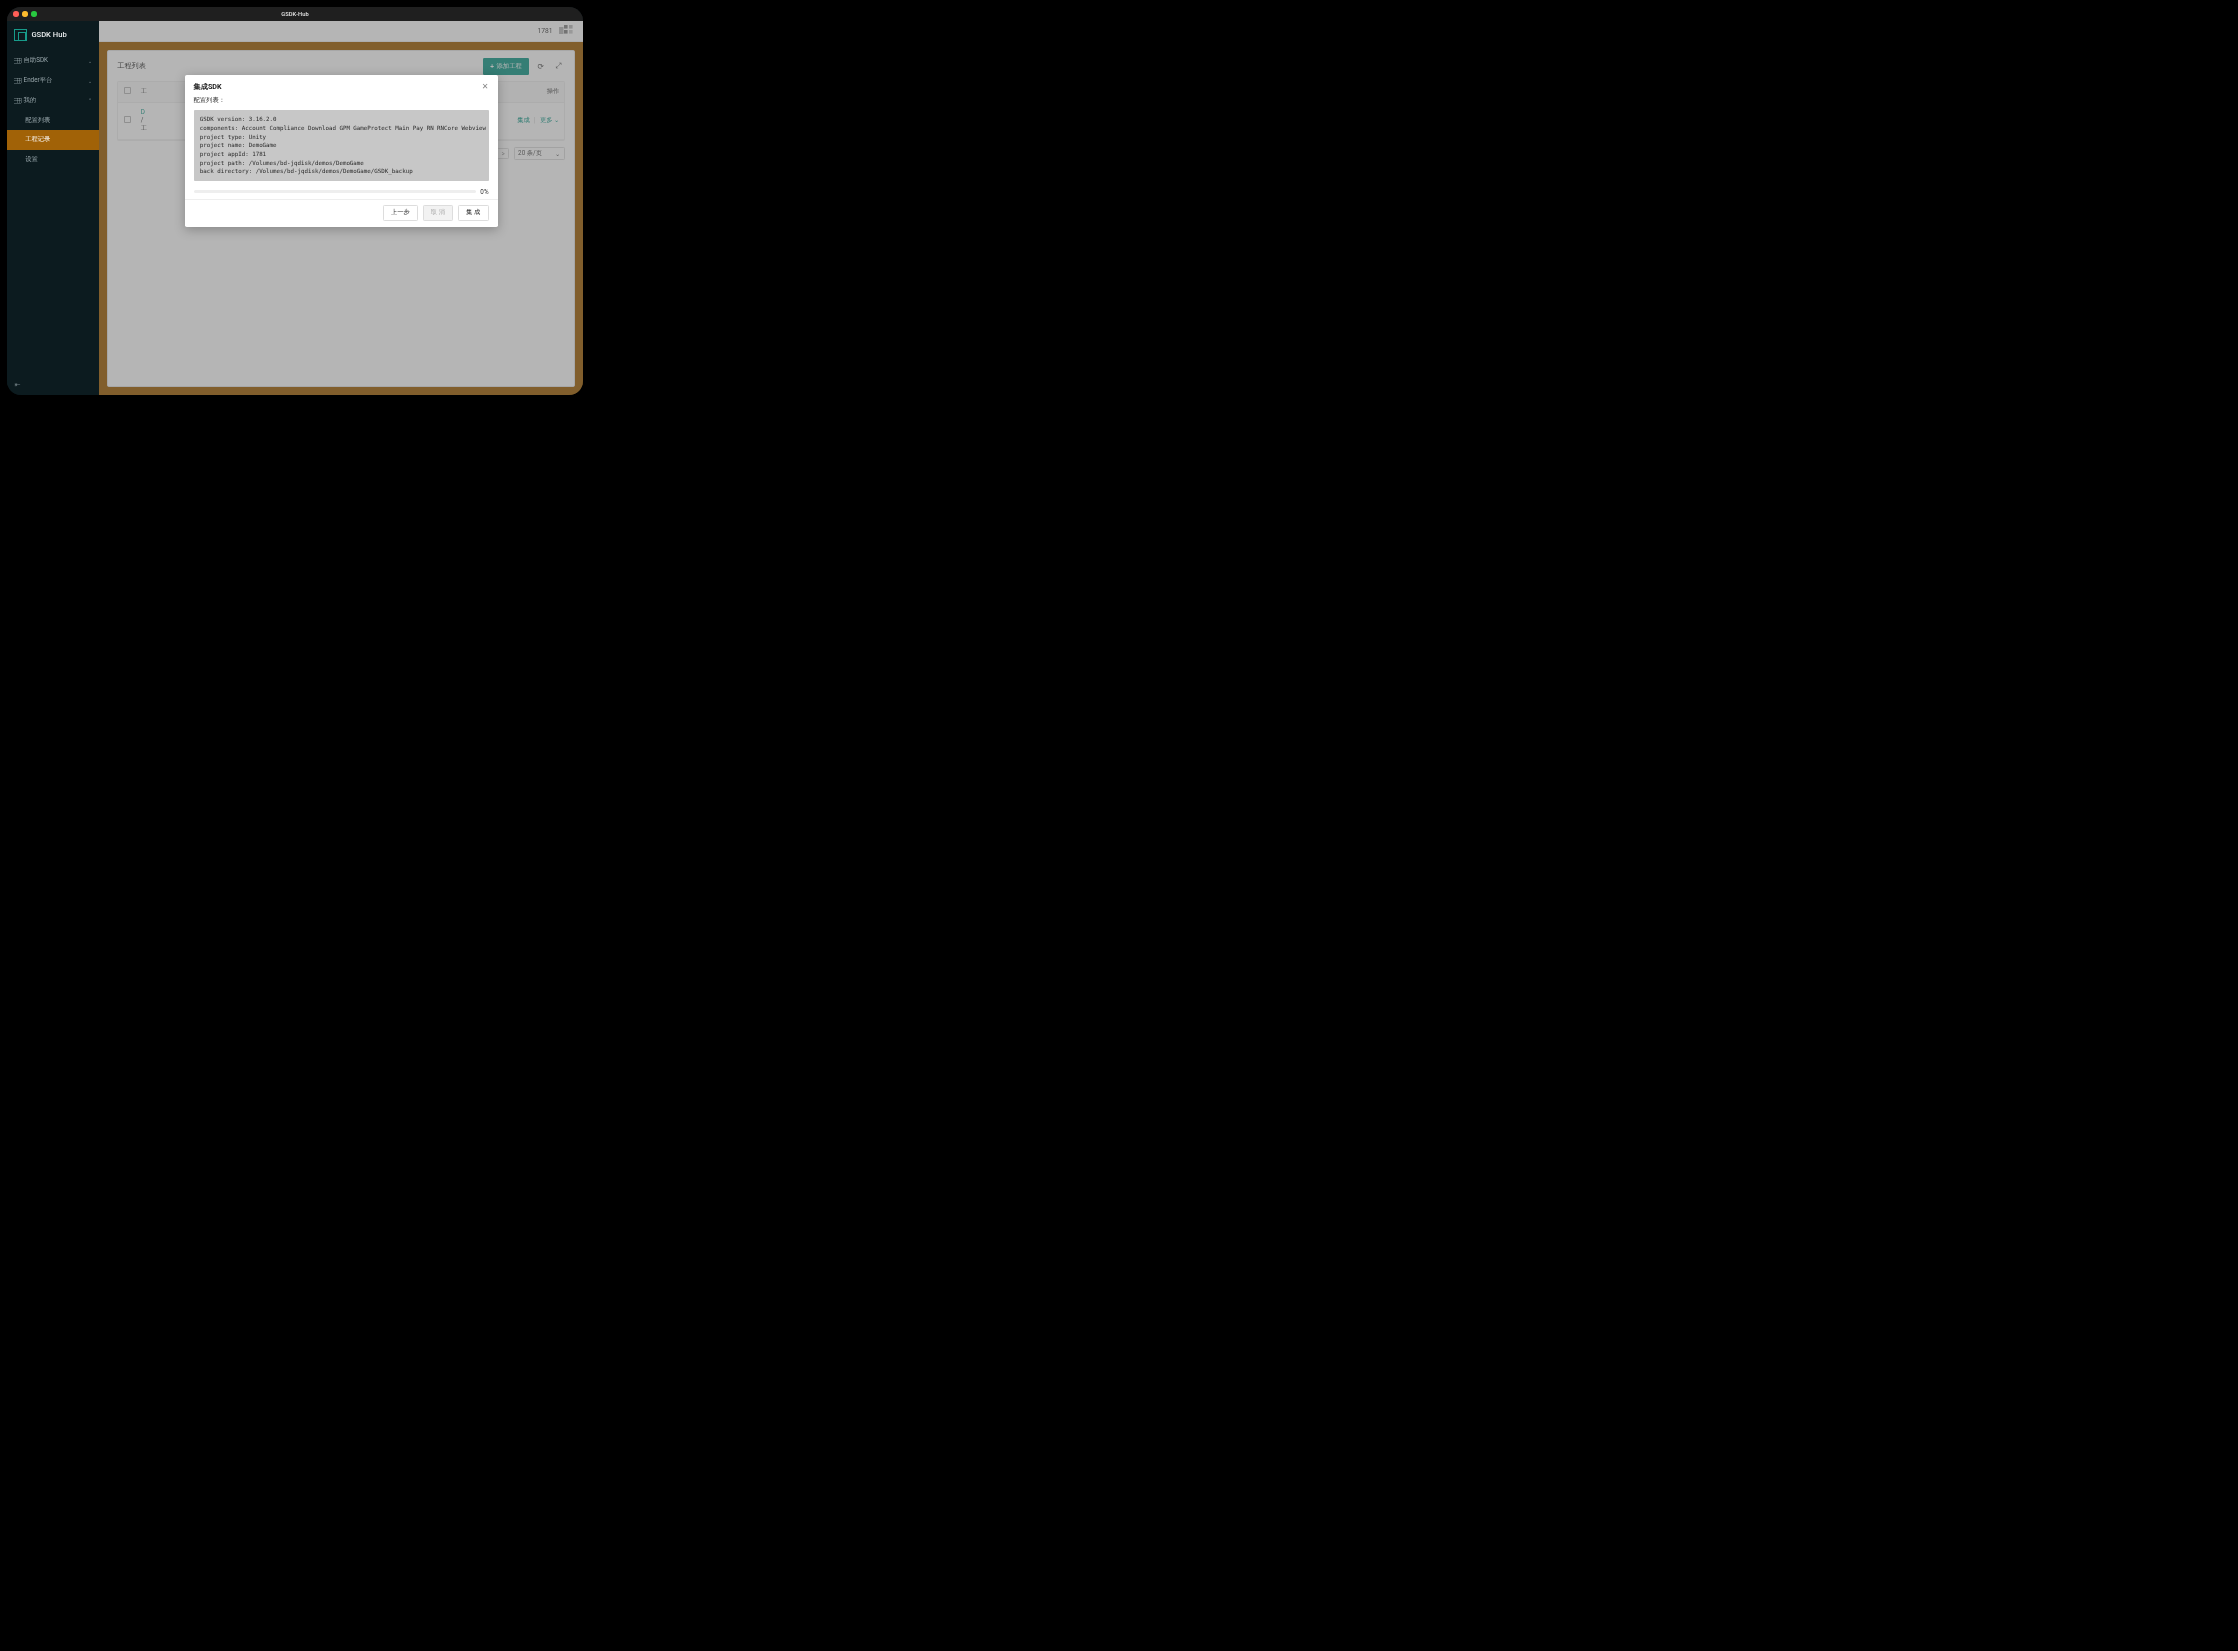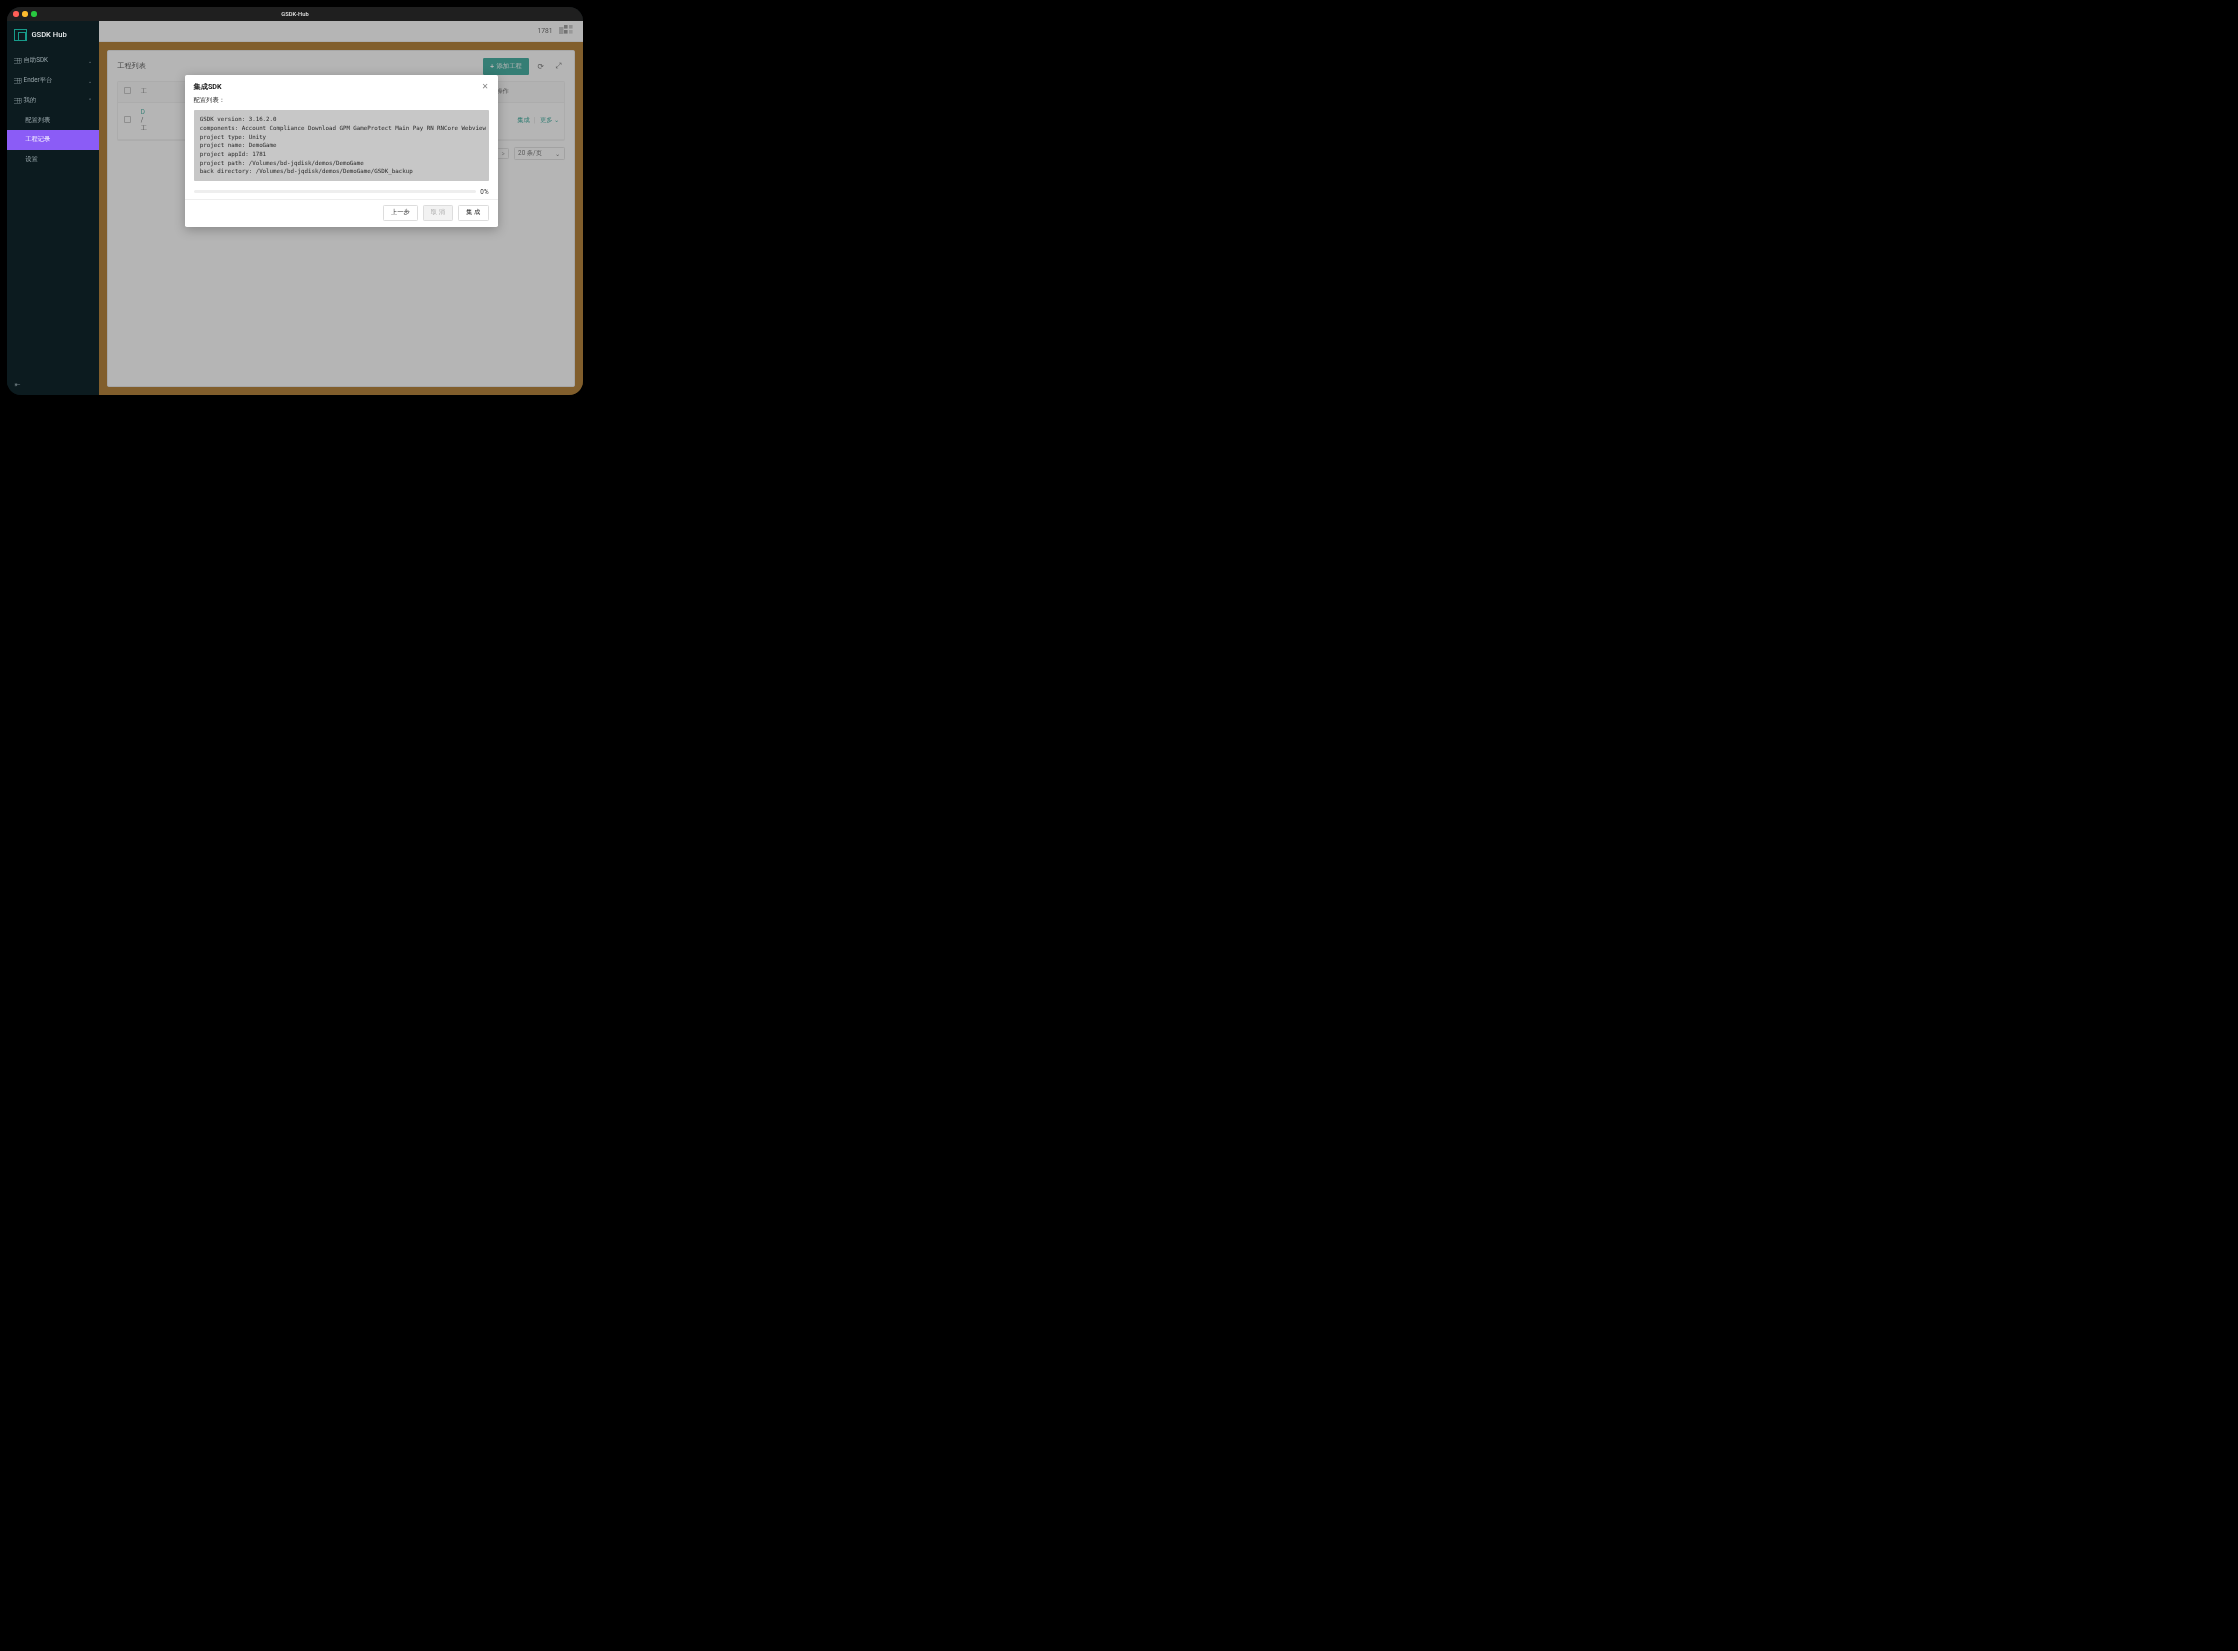--- a/index.html
+++ b/index.html
@@ -70,21 +70,21 @@
       linear-gradient(#9aa8ad,#9aa8ad) 0 0/0.4px 5.4px no-repeat,
       linear-gradient(#9aa8ad,#9aa8ad) 2.2px 0/0.4px 5.4px no-repeat,
       linear-gradient(#9aa8ad,#9aa8ad) 4.5px 0/0.4px 5.4px no-repeat,
       linear-gradient(#9aa8ad,#9aa8ad) 6.7px 0/0.4px 5.4px no-repeat;
   }
   .chev { margin-left: auto; font-size: 4.9px; color:#7e8c92; }
   .sub-item {
     padding: 5.4px 7.2px 5.4px 18px; font-size: 6.3px; cursor: pointer;
   }
   .sub-item.active {
-    background: #8b5cf6; color: #fff;
+    background: #a16207; color: #fff;
   }
   .sidebar-footer {
     margin-top: auto; padding: 6.3px 7.2px; color:#6f7d82;
   }
   .collapse-icon { display:inline-block; transform: rotate(0); }
 
   .main {
     flex: 1; background: #a16207; display:flex; flex-direction:column;
     position:relative;
   }
@@ -125,21 +125,21 @@
   .table {
     margin-top:6.3px; border:0.4px solid #eee; border-radius:1.3px;
   }
   .thead {
     display:flex; background:#fafafa; border-bottom:0.4px solid #eee;
     font-size:6.3px; color:#555;
   }
   .th, .td { padding:5.4px 4.5px; }
   .th-check, .td-check { width:18px; text-align:center; }
   .th-name  { flex:1; }
-  .th-ops   { width:72px; text-align:left; }
+  .th-ops   { width:72px; text-align:right; }
   .chk { width:6.7px; height:6.7px; border:0.4px solid #bbb; border-radius:0.9px; display:inline-block;}
   .trow { display:flex; align-items:center; border-bottom:0.4px solid #f0f0f0; font-size:6.3px;}
   .td-name { flex:1; color:#444; }
   .proj-name { color:#179b8a; }
   .td-ops { width:72px; text-align:right; color:#179b8a; }
   .td-ops .sep { color:#ccc; margin:0 2.7px;}
   .pager {
     display:flex; justify-content:flex-end; align-items:center; gap:4.5px;
     margin-top:6.3px; font-size:6.3px; color:#555;
   }

